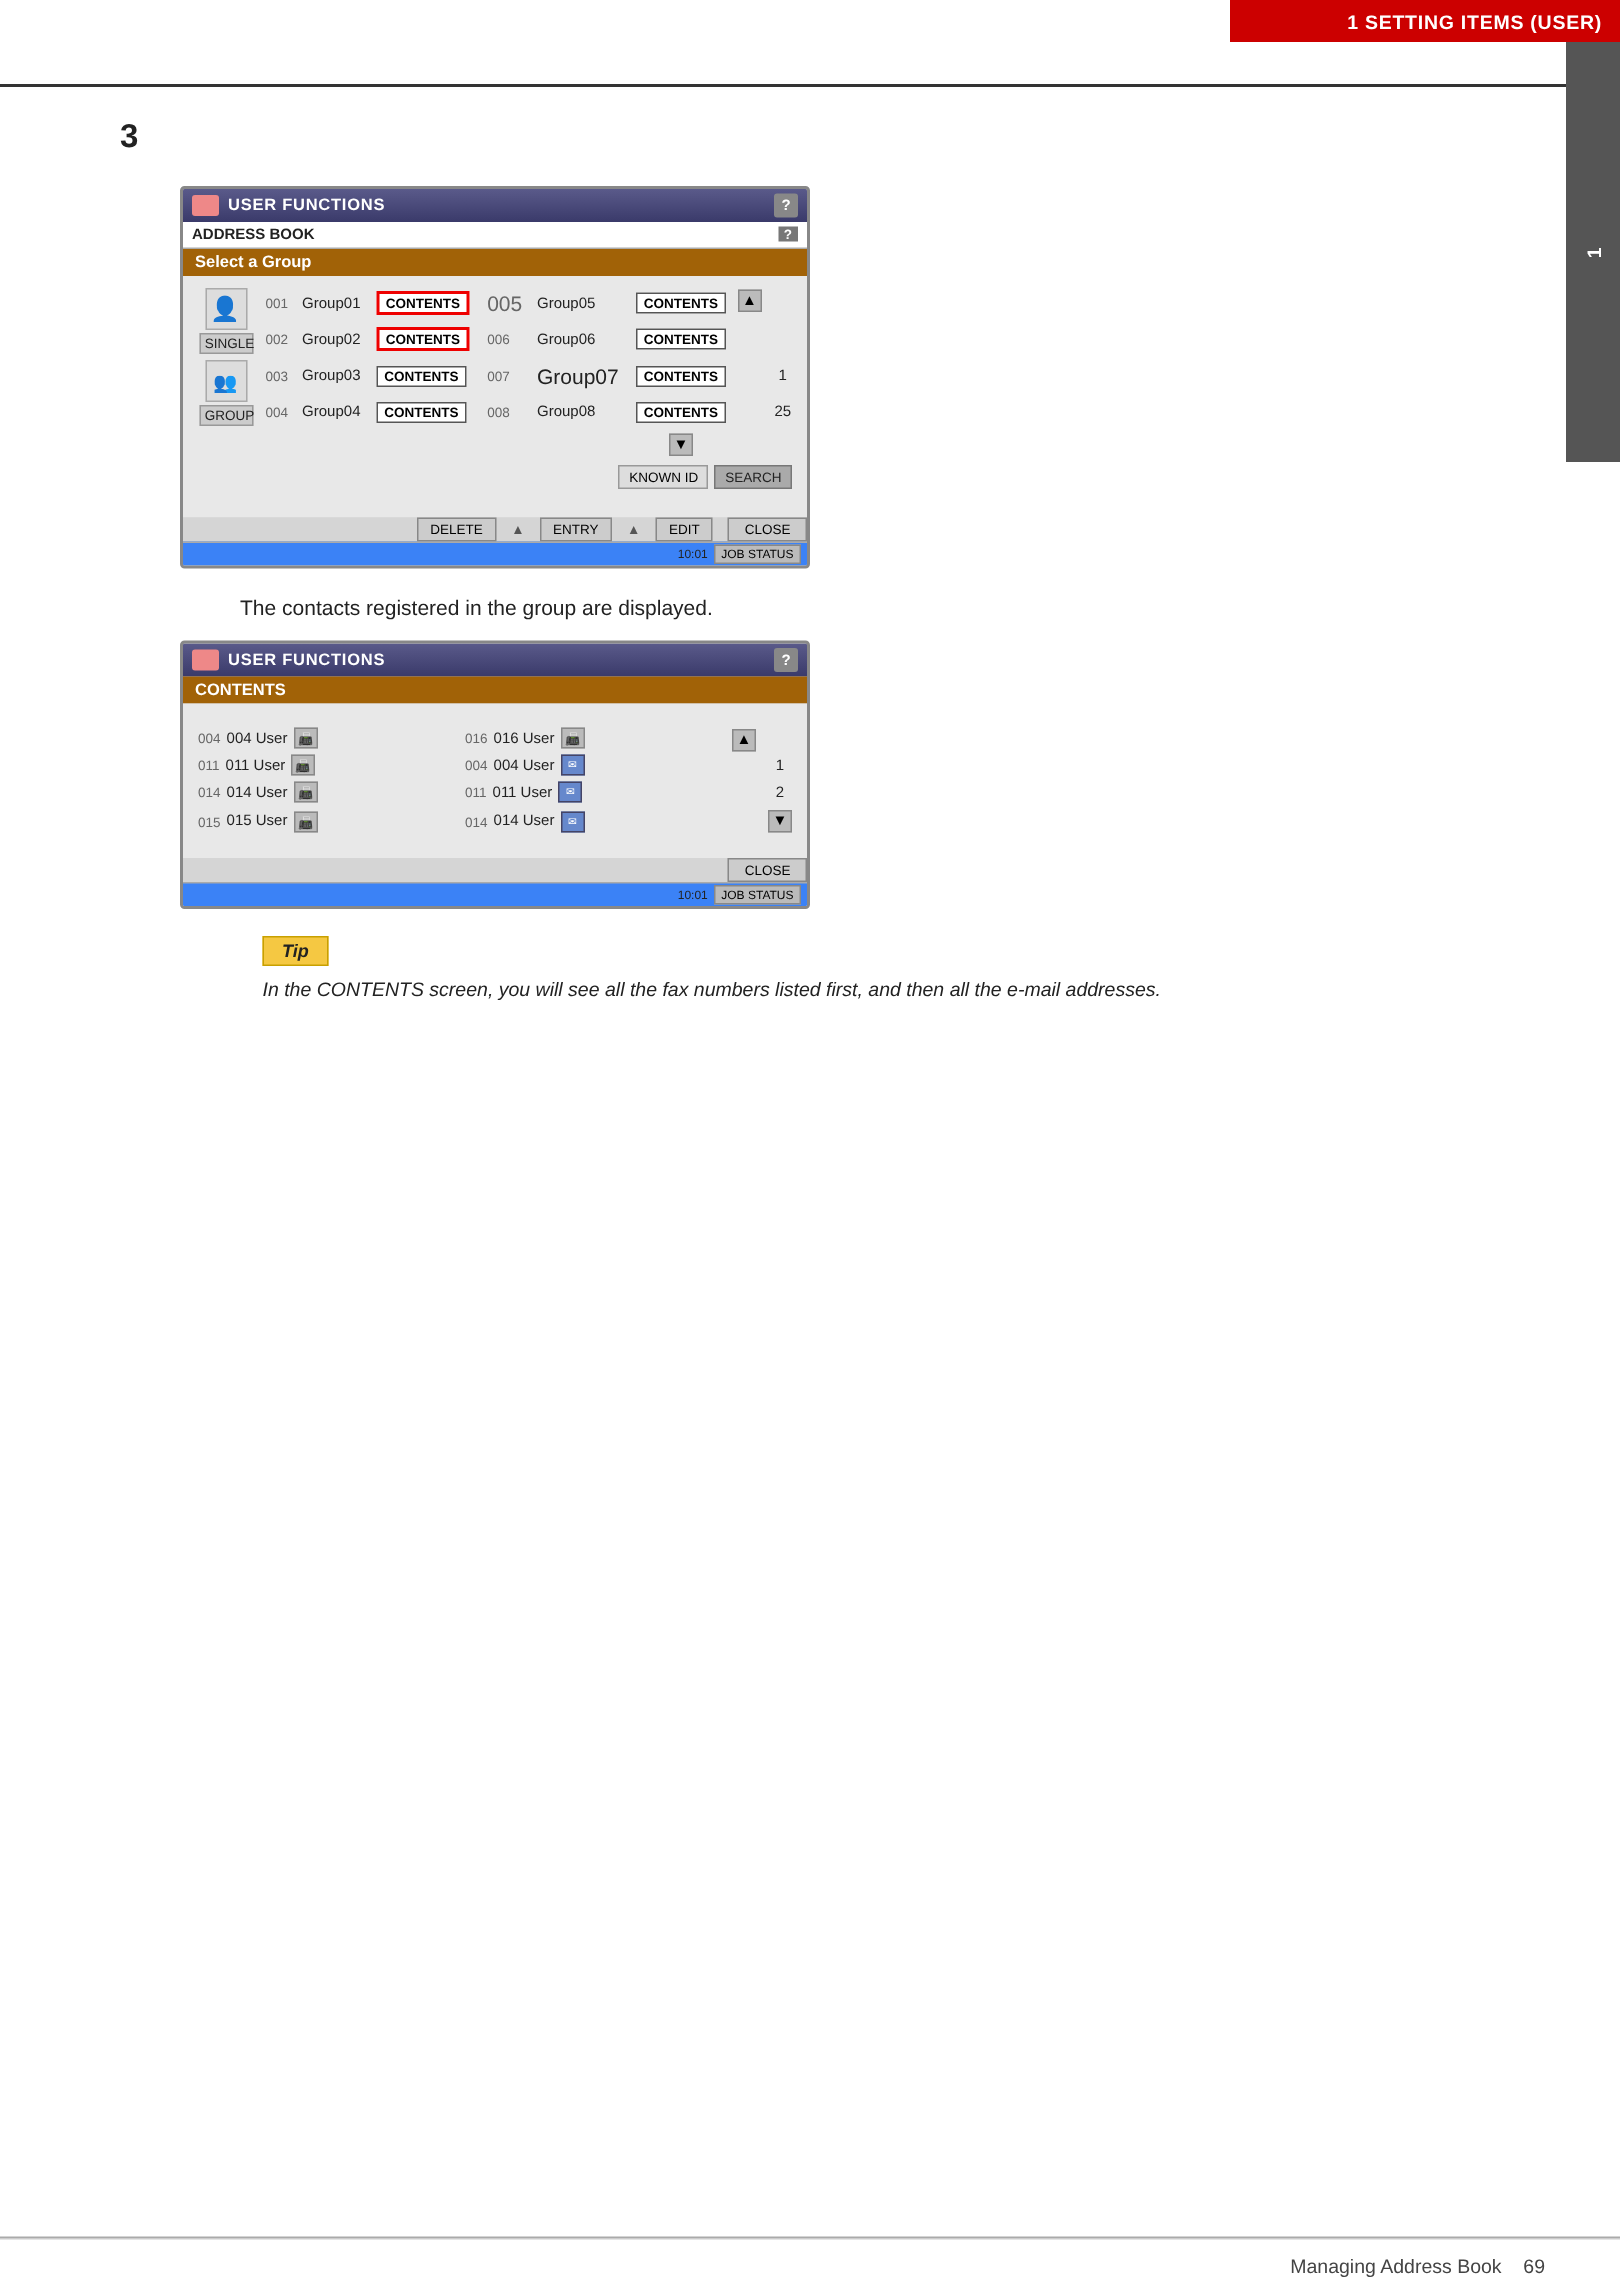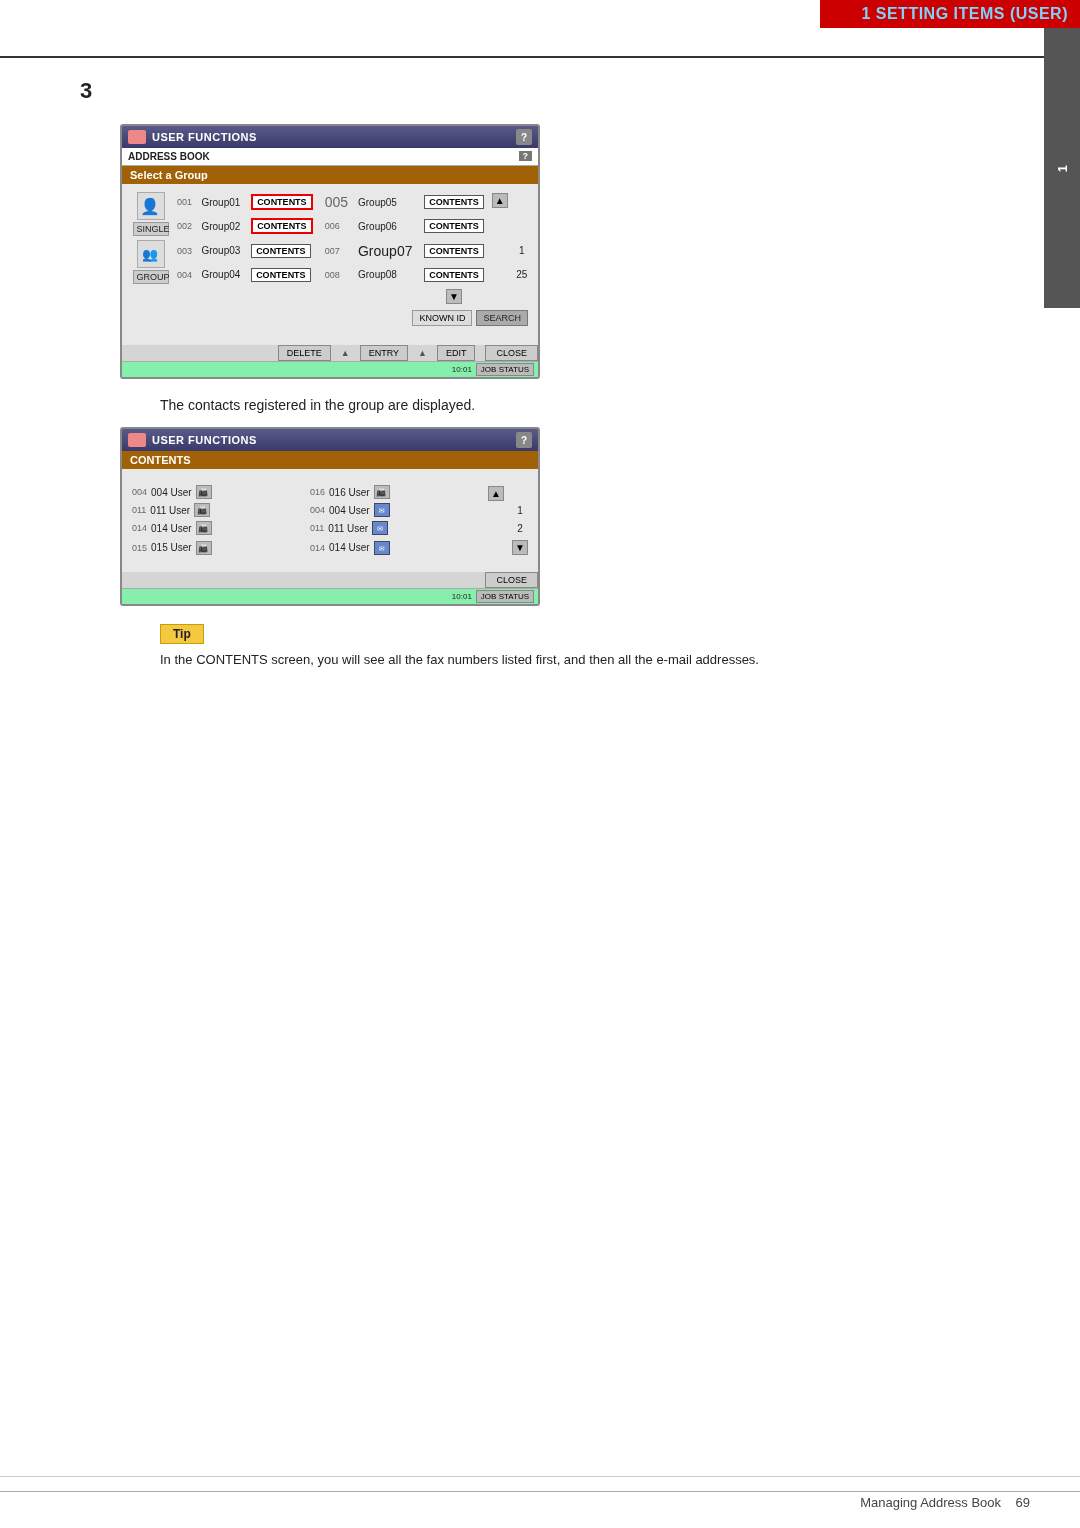--- a/index.html
+++ b/index.html
@@ -19,22 +19,22 @@
       top: 0; right: 0;
       width: 260px;
       height: 28px;
       background: #c00;
       display: flex;
       align-items: center;
       justify-content: flex-end;
       padding-right: 12px;
     }
     .top-bar-text {
-      color: #7dd3fc;
-      font-size: 16px;
+      color: #ffffff;
+      font-size: 13px;
       font-weight: bold;
       letter-spacing: 0.5px;
     }
 
     
     .right-tab {
       position: absolute;
       top: 28px;
       right: 0;
       width: 36px;
@@ -51,21 +51,21 @@
       writing-mode: vertical-rl;
       text-orientation: mixed;
       transform: rotate(180deg);
       letter-spacing: 2px;
     }
 
     
     .bottom-bar {
       position: absolute;
       bottom: 0; left: 0; right: 0;
-      height: 52px;
+      height: 36px;
       border-top: 1px solid #ccc;
       display: flex;
       align-items: center;
       justify-content: flex-end;
       padding-right: 50px;
     }
     .bottom-page-info {
       font-size: 13px;
       color: #444;
     }
@@ -278,21 +278,21 @@
     }
     .close-btn-main {
       background: #ccc;
       border: 1px solid #888;
       font-size: 9px;
       padding: 2px 10px;
       cursor: pointer;
     }
 
     .status-bar {
-      background: #86efac;
+      background: #3b82f6;
       display: flex;
       align-items: center;
       justify-content: flex-end;
       padding: 1px 4px;
       font-size: 8px;
       border-top: 1px solid #aaa;
       gap: 4px;
     }
     .job-status-btn {
       background: #bbb;
@@ -350,23 +350,24 @@
       border: 1px solid #446;
       display: inline-block;
       font-size: 7px;
       text-align: center;
       line-height: 14px;
       color: #fff;
     }
 
     
     .tip-box {
-      margin-left: 40px;
+      margin-left: 55px;
       margin-top: 16px;
       margin-bottom: 8px;
+      font-style: italic;
     }
     .tip-label {
       display: inline-block;
       background: #f5c842;
       border: 1px solid #c8a000;
       font-size: 12px;
       font-weight: bold;
       padding: 2px 12px;
       margin-bottom: 6px;
     }

